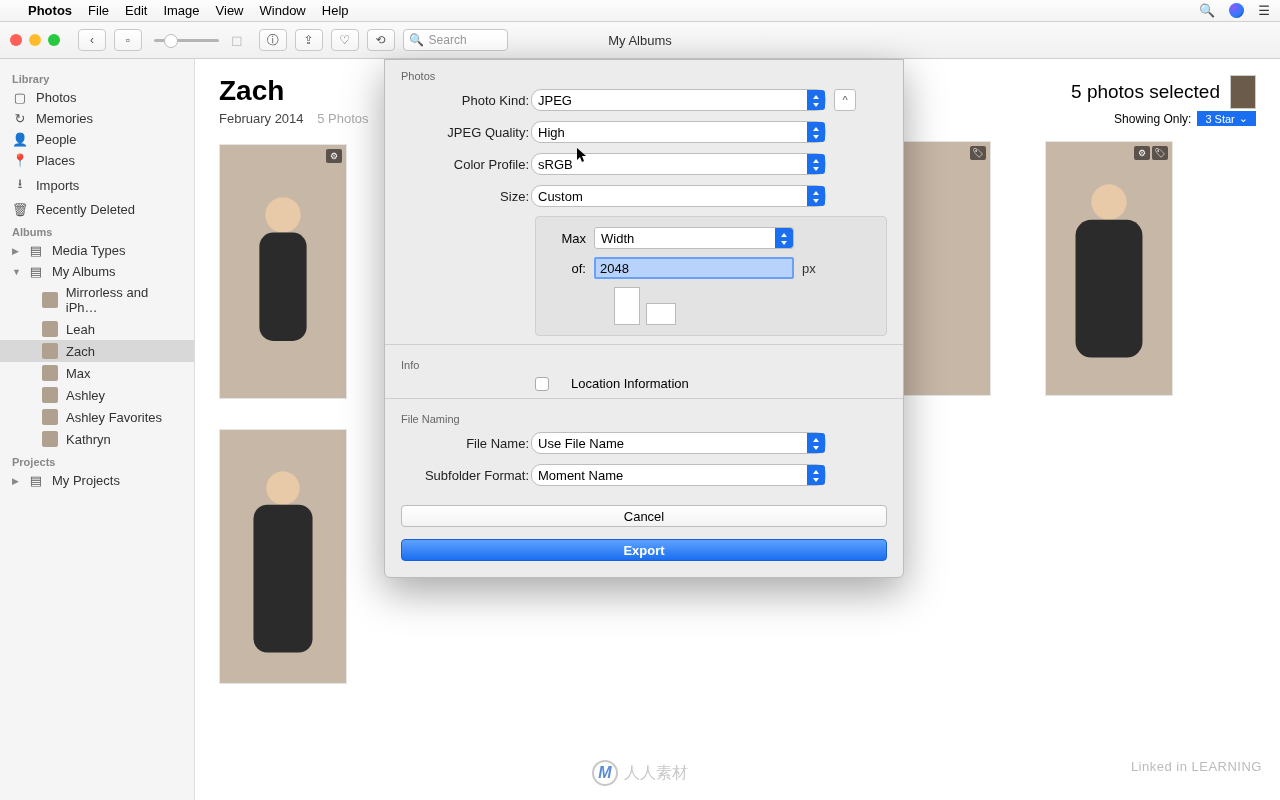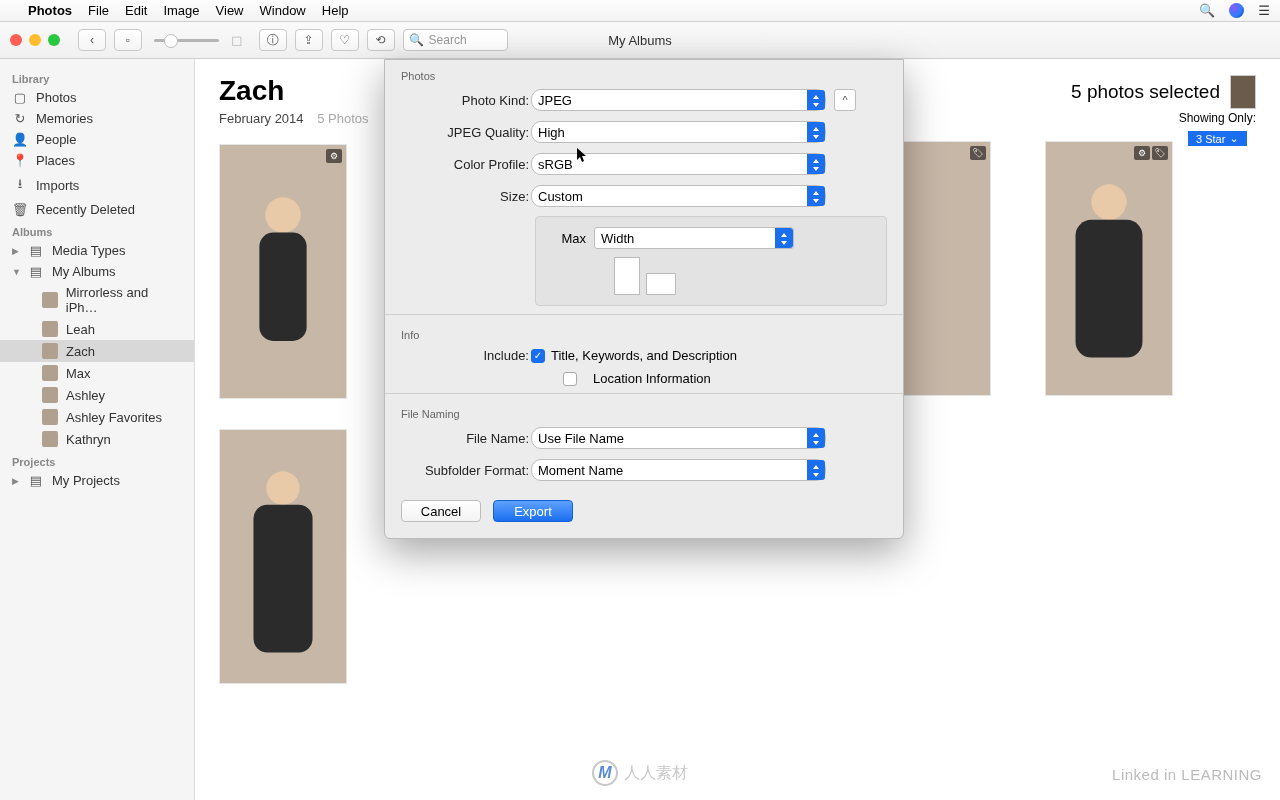--- a/index.html
+++ b/index.html
@@ -36,21 +36,21 @@
 .disclosure { color:#888; font-size:9px; width:8px; }
 .thumb-sq { width:16px; height:16px; background:#b0a090; border-radius:2px; }
 
 
 .content { flex: 1; position: relative; padding: 16px 24px; overflow:hidden; }
 .album-title { font-size: 28px; font-weight: 700; }
 .album-sub { font-size: 13px; color: #444; margin-top: 4px; }
 .album-sub .muted { color:#aaa; margin-left:10px; }
 .sel-info { position:absolute; top:16px; right:24px; text-align:left; font-size:19px; display:flex; align-items:center; gap:10px; }
 .sel-thumb { width:26px; height:34px; background:#6b5b4b; border:1px solid #ccc; }
-.showing { position:absolute; top:52px; right:24px; font-size:12px; display:flex; align-items:center; gap:6px;flex-direction:column; }
+.showing { position:absolute; top:52px; right:24px; font-size:12px; display:flex; align-items:center; gap:6px; }
 .star-sel { background:#1a6ef0; color:#fff; border-radius:0; padding:1px 8px; font-size:11px; display:inline-flex; align-items:center; gap:4px; }
 
 .photo-grid { margin-top: 18px; display:flex; gap:28px; flex-wrap:wrap; }
 .photo { width:128px; height:255px; background:#c7b7a7; position:relative; border:1px solid #e5e5e5; display:flex; align-items:center; justify-content:center; overflow:hidden; }
 .photo svg { width:100%; height:100%; }
 .photo.half { width:96px; }
 .photo .badges { position:absolute; top:4px; right:4px; display:flex; gap:2px; }
 .badge-ic { width:16px; height:14px; background:rgba(0,0,0,.55); color:#fff; font-size:9px; display:flex; align-items:center; justify-content:center; border-radius:2px; }
 
 
@@ -69,29 +69,29 @@
 .inner-label { width:36px; text-align:right; }
 .inner-select { flex:1; height:22px; background:#fff; border:1px solid #bdbdbd; border-radius:3px; position:relative; padding:0 6px; display:flex; align-items:center; max-width:200px; }
 .inner-select .arrow { position:absolute; right:0; top:0; width:18px; height:100%; background:#1a6ef0; border-radius:0 3px 3px 0; }
 .inner-select .arrow::after { content:""; position:absolute; top:13px; left:6px; border-left:3px solid transparent; border-right:3px solid transparent; border-top:4px solid #fff; }
 .inner-select .arrow::before { content:""; position:absolute; top:5px; left:6px; border-left:3px solid transparent; border-right:3px solid transparent; border-bottom:4px solid #fff; }
 .inner-input { flex:1; height:22px; border:2px solid #6aa0f8; border-radius:2px; background:#b7d2fb; padding:0 4px; max-width:200px; display:flex; align-items:center; }
 .px-label { color:#333; }
 .sample-thumbs { display:flex; gap:6px; margin-top:4px; margin-left:64px; }
 .sample { border:1px solid #bbb; background:#fff; }
 .sample.portrait { width:26px; height:38px; } .sample.landscape { width:30px; height:22px; margin-top:16px; }
-.checkbox-row { display:flex; align-items:center; padding:3px 16px 3px 150px; gap:16px;margin-left:28px; }
+.checkbox-row { display:flex; align-items:center; padding:3px 16px 3px 150px; gap:22px; }
 .chk { width:14px; height:14px; border:1px solid #aaa; border-radius:3px; background:#fff; display:flex; align-items:center; justify-content:center; font-size:10px; }
 .chk.checked { background:#1a6ef0; border-color:#1a6ef0; color:#fff; }
-.dlg-buttons { display:flex; justify-content:flex-start; gap:12px; padding:14px 16px 16px; }
+.dlg-buttons { display:flex; justify-content:flex-start; gap:12px; padding:14px 16px 16px;flex-direction:column; }
 .btn { height:22px; min-width:80px; border:1px solid #bdbdbd; border-radius:4px; background:linear-gradient(#fff,#f3f3f3); font-size:13px; display:flex; align-items:center; justify-content:center; padding: 0 12px; }
-.btn.primary { background:linear-gradient(#5ea2ff,#1a6ef0); color:#fff; border-color:#1560d8; }
+.btn.primary { background:linear-gradient(#5ea2ff,#1a6ef0); color:#fff; border-color:#1560d8;font-weight:bold; }
 
 .cursor { position:absolute; width:12px; height:16px; pointer-events:none; z-index: 999; }
-.footer-logo { position:absolute; right:18px; bottom:17px; font-size:15px; color:#bbb; letter-spacing:.5px; }
+.footer-logo { position:absolute; right:18px; bottom:26px; font-size:13px; color:#bbb; letter-spacing:.5px; }
 .footer-center { position:absolute; left:50%; bottom:14px; transform:translateX(-50%); font-size:16px; color:#c8c8c8; display:flex; align-items:center; gap:6px; }
 .footer-circle { width:26px; height:26px; border:2px solid #c8c8c8; border-radius:50%; display:flex; align-items:center; justify-content:center; color:#5a8dd6; font-weight:700; font-style:italic; }
 </style>
 </head>
 <body>
 
 <div class="menubar">
   <span class="apple"></span>
   <span class="menuitem bold">Photos</span>
   <span class="menuitem">File</span>
@@ -300,35 +300,35 @@
   </div>
 
   <div class="inner-box">
     <div class="inner-row">
       <div class="inner-label">Max</div>
       <div class="inner-select">
           <span>Width</span>
           <span class="arrow"></span>
         </div>
     </div>
+    <div class="inner-row">
+      <div class="inner-label">of:</div>
+      <div class="inner-input">
+          <span>2048</span>
+        </div>
+      <span class="px-label">px</span>
+    </div>
     <div class="sample-thumbs">
       <div class="sample portrait"></div>
       <div class="sample landscape"></div>
     </div>
   </div>
 
   <div class="divider"></div>
   <div class="dlg-section-title">Info</div>
-  <div class="dlg-row">
-    <div class="dlg-label">Include:</div>
-    <div style="display:flex; align-items:center; gap:6px;">
-      <div class="chk checked">✓</div>
-      <span>Title, Keywords, and Description</span>
-    </div>
-  </div>
   <div class="checkbox-row">
     <div class="chk"></div>
     <span>Location Information</span>
   </div>
 
   <div class="divider"></div>
   <div class="dlg-section-title">File Naming</div>
   <div class="dlg-row">
     <div class="dlg-label">File Name:</div>
     <div class="dlg-select">

